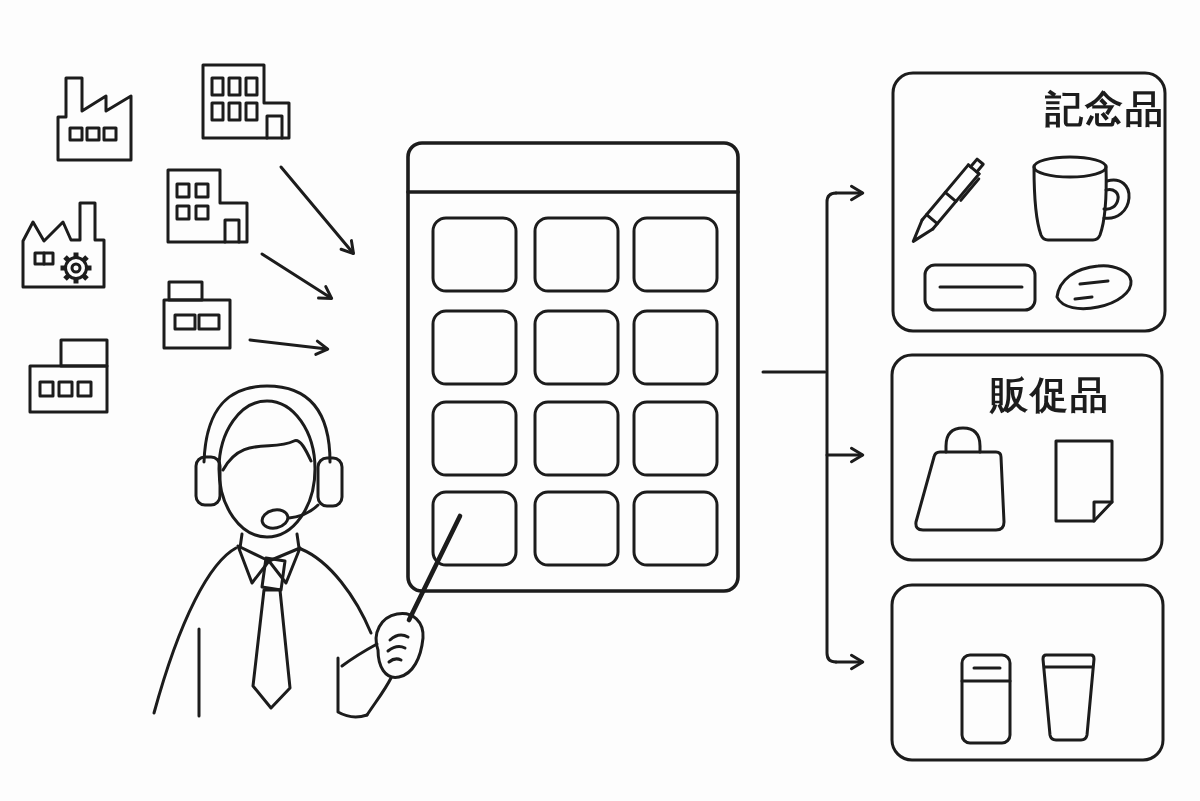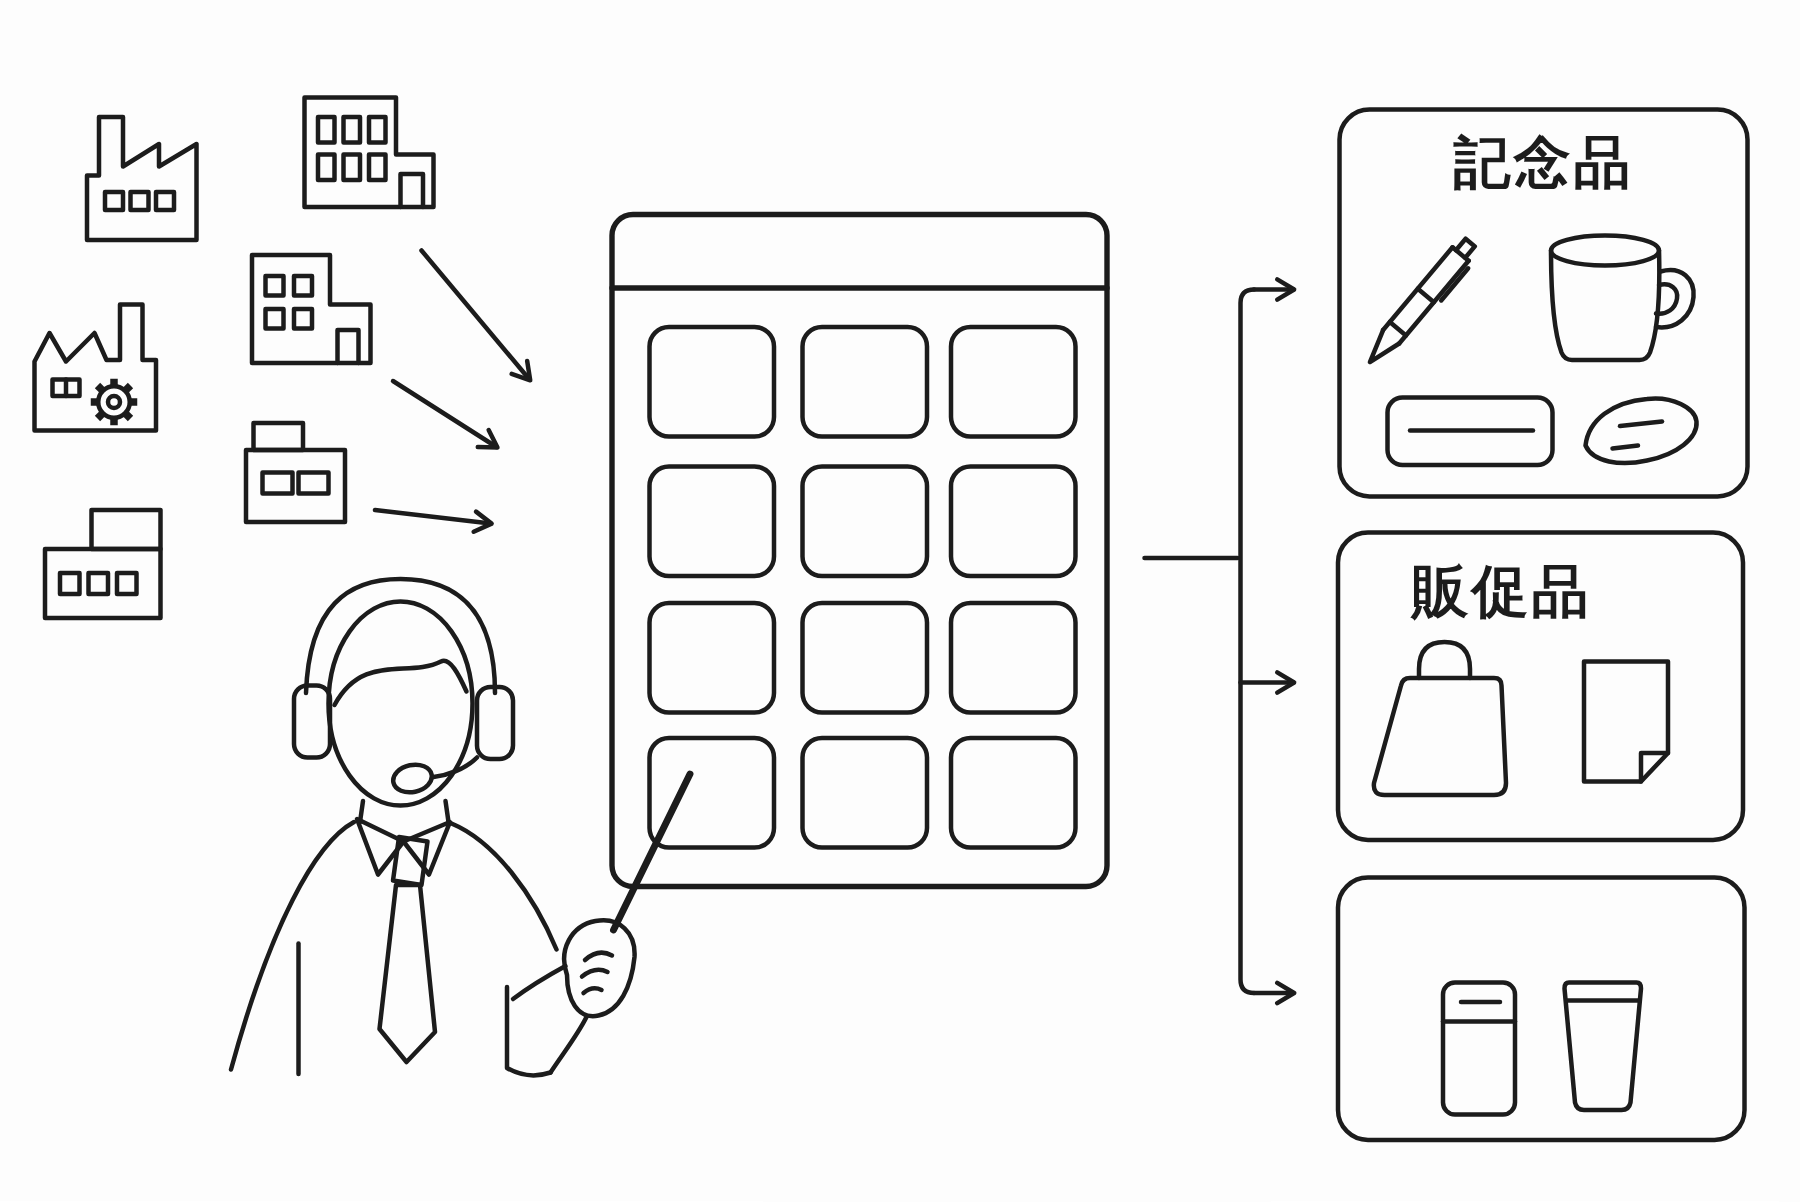--- a/index.html
+++ b/index.html
@@ -7,21 +7,21 @@
     position:relative;width:1200px;height:801px;overflow:hidden;
     background:var(--bg,#fdfdfd);
     font-family:"Liberation Sans","DejaVu Sans",sans-serif;
   }
   .stage svg{position:absolute;left:0;top:0;width:1200px;height:801px;}
   .ln *{fill:none;stroke:var(--ink,#1c1c1c);stroke-width:3;stroke-linecap:round;stroke-linejoin:round;}
   .ln .thick{stroke-width:3.6;}
   .ln .stick{stroke-width:4.6;}
   .ln .tooth{stroke-width:5;stroke-linecap:butt;}
   .cat-label{
-    position:absolute;text-align:center;font-weight:bold;line-height:1;
+    position:absolute;text-align:right;font-weight:bold;line-height:1;
     color:var(--ink,#1c1c1c);letter-spacing:2px;font-size:38px;
     pointer-events:none;white-space:nowrap;
   }
   .lbl-1{left:893px;top:90px;width:272px;}
   .lbl-2{left:892px;top:376px;width:218px;}
   .lbl-3{left:892px;top:599px;width:271px;font-size:37px;}
 </style>
 </head>
 <body>
 

